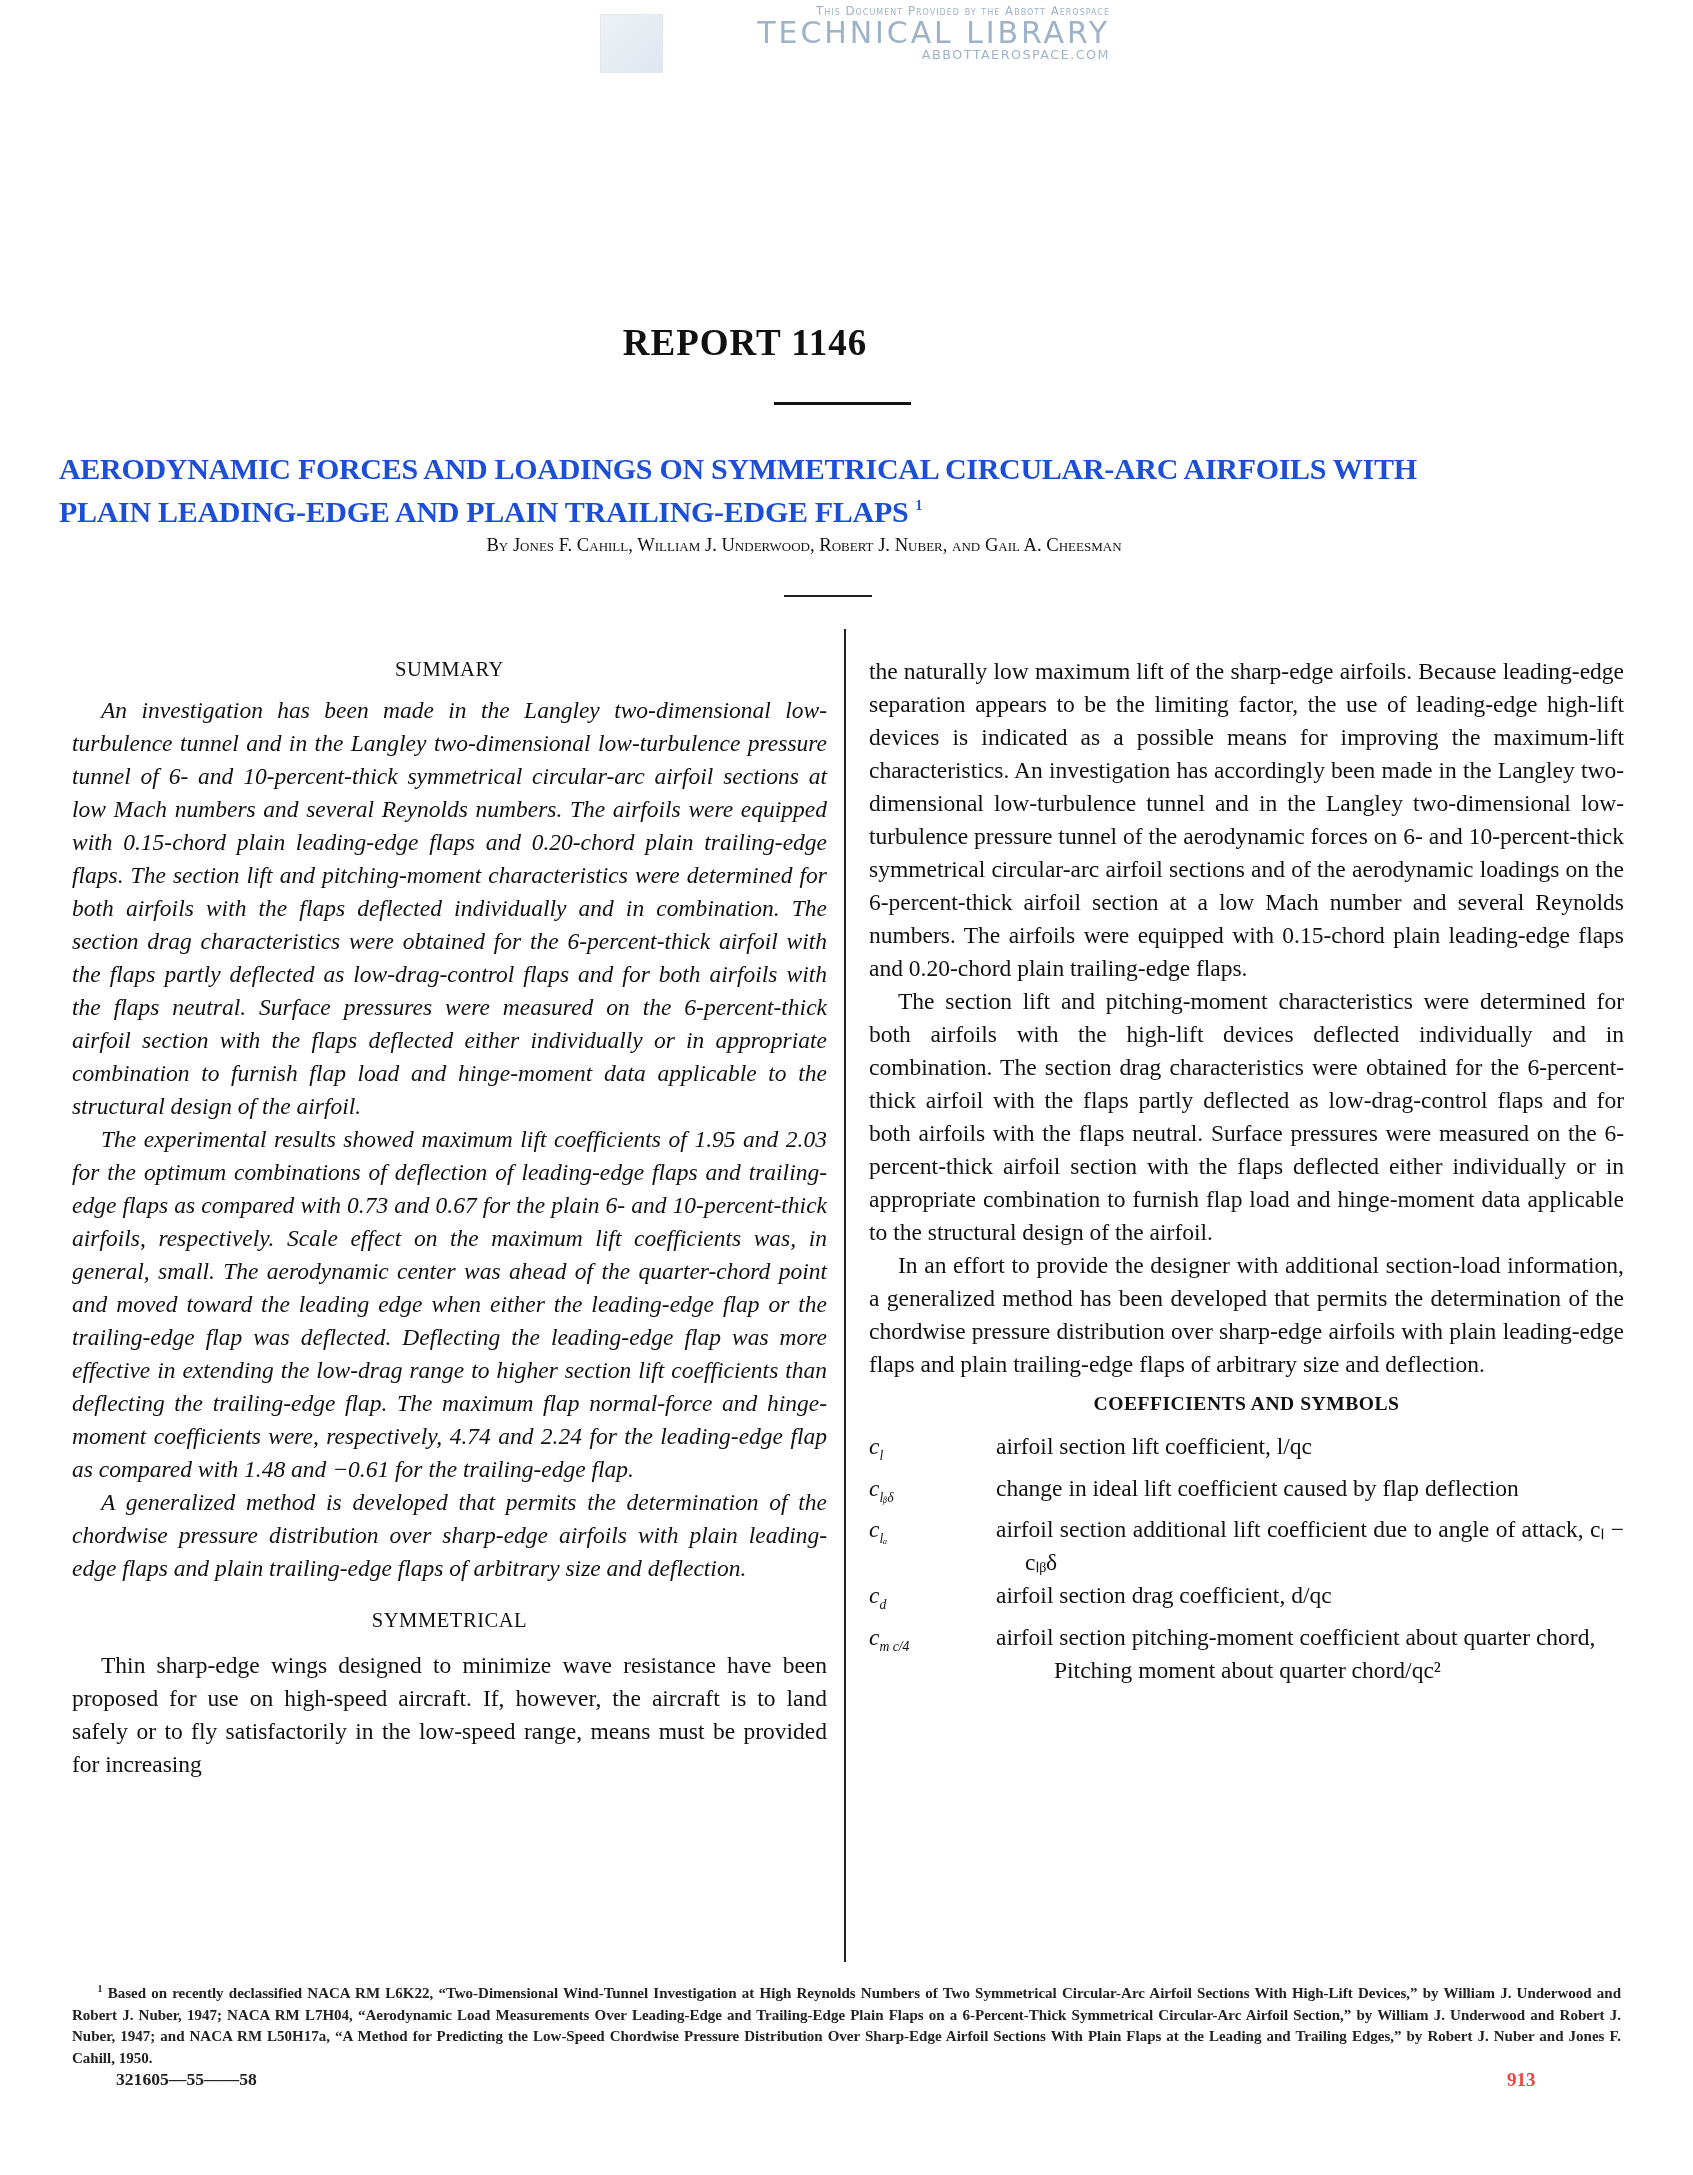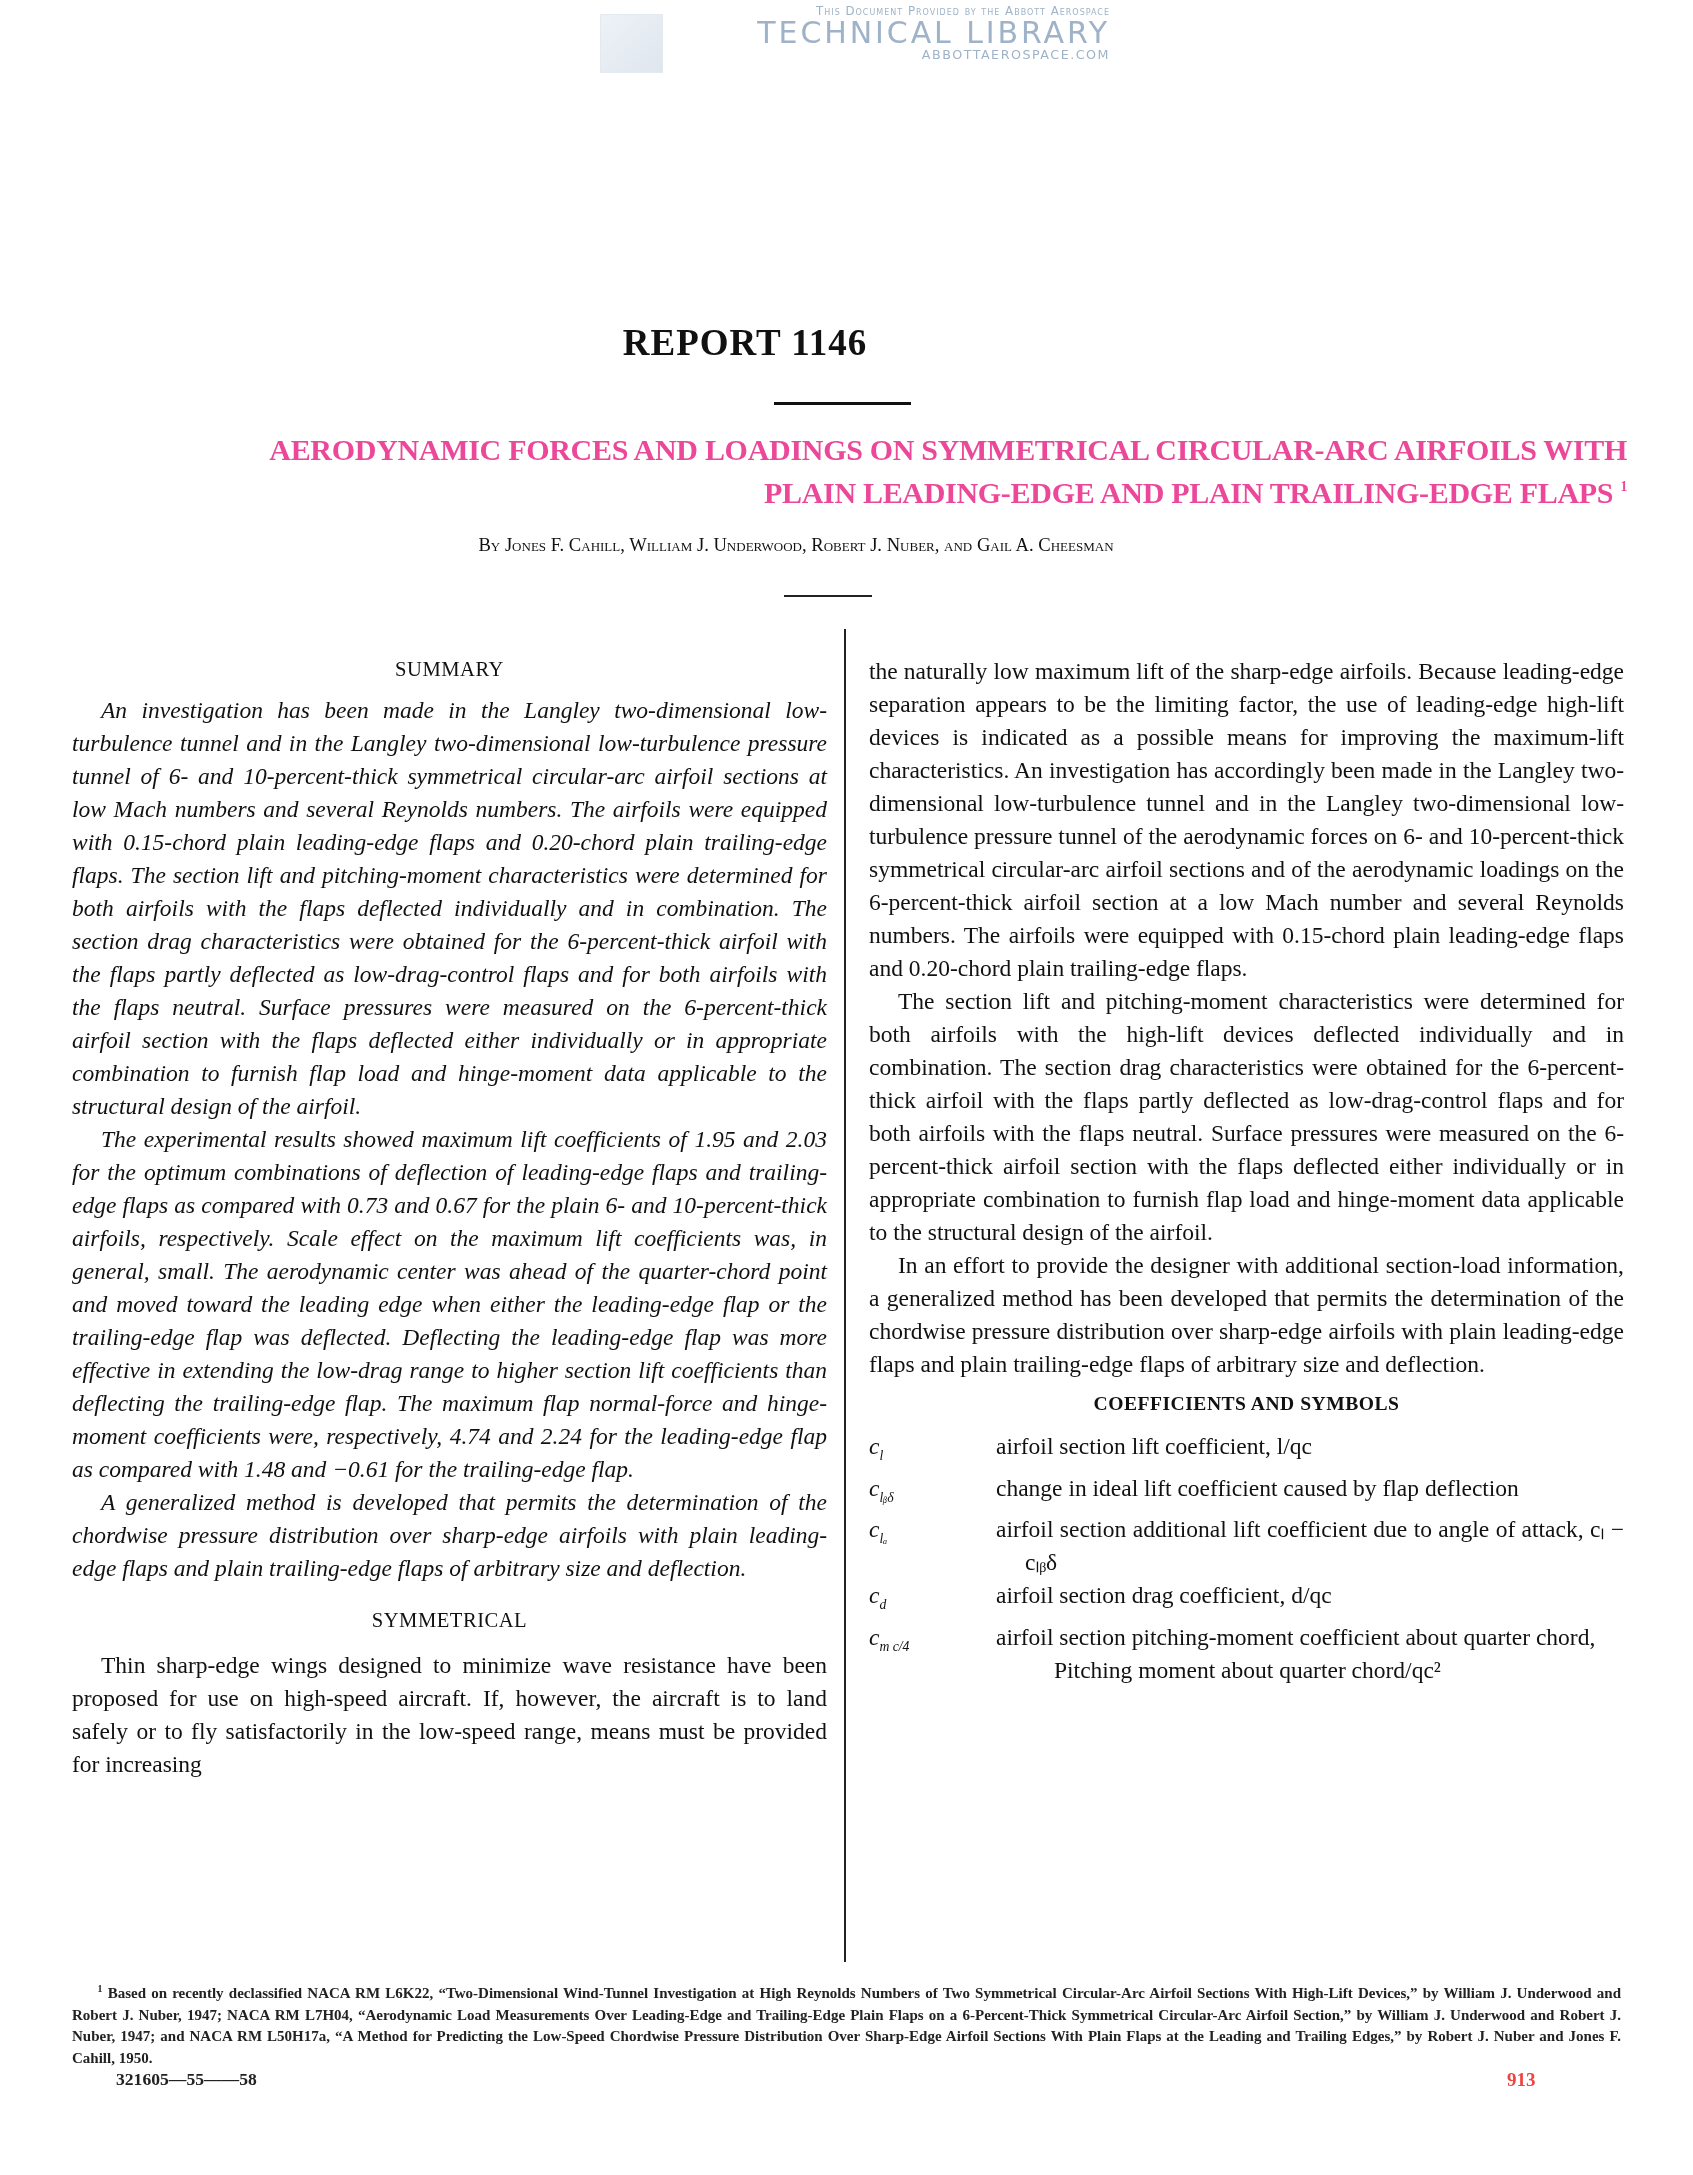--- a/index.html
+++ b/index.html
@@ -9,23 +9,23 @@
   }
   
   .wm { position: absolute; left: 600px; top: 3.9px; width: 510px; text-align: right; color: #9fb3c8; font-family: "DejaVu Sans", sans-serif; }
   .wm-logo { position: absolute; left: 600px; top: 13.7px; width: 61px; height: 57px; background: linear-gradient(135deg,#eef2f7,#dfe6ee); border: 1px solid #e3e9f0; }
   .wm .l1 { font-size: 11.8px; letter-spacing: 1px; font-variant: small-caps; }
   .wm .l2 { font-size: 30px; letter-spacing: 2.9px; line-height: 29px; margin-left: 29px; }
   .wm .l3 { font-size: 12.7px; letter-spacing: 1.5px; margin-left: 157px; }
 
   .report { position: absolute; left: 0; width: 1490px; top: 321px; text-align: center; font-family: "Liberation Serif", serif; font-weight: bold; font-size: 37px; letter-spacing: 1px; color: #111; }
   .rule1 { position: absolute; left: 774px; top: 402px; width: 137px; height: 2.9px; background: #111; }
-  .title { position: absolute; left: 59px; width: 1568px; top: 431px; text-align: right; font-family: "Liberation Serif", serif; font-weight: bold; font-size: 30px; line-height: 37px; letter-spacing: -0.3px; color: #ec4899; }
+  .title { position: absolute; left: 59px; width: 1568px; top: 450px; text-align: left; font-family: "Liberation Serif", serif; font-weight: bold; font-size: 30px; line-height: 37px; letter-spacing: -0.3px; color: #1d4ed8; }
   .title sup { font-size: 13.7px; vertical-align: 11.8px; }
-  .authors { position: absolute; left: 0; width: 1592px; top: 534px; text-align: center; font-family: "Liberation Serif", serif; font-size: 18.6px; font-variant: small-caps; color: #111; }
+  .authors { position: absolute; left: 8px; width: 1592px; top: 534px; text-align: center; font-family: "Liberation Serif", serif; font-size: 18.6px; font-variant: small-caps; color: #111; }
   .rule2 { position: absolute; left: 784px; top: 595px; width: 88px; height: 2px; background: #222; }
 
   .col { position: absolute; font-family: "Liberation Serif", serif; font-size: 23.5px; line-height: 33px; text-align: justify; color: #111; margin-top: 28px; }
   .col-left { left: 72px; top: 625px; width: 755px; }
   .col-right { left: 869px; top: 627px; width: 755px; }
   .divider { position: absolute; left: 844px; top: 629px; width: 2px; height: 1333px; background: #222; }
 
   .heading { text-align: center; font-size: 20.6px; font-weight: normal; letter-spacing: 0.5px; margin: 0; }
   .heading.sm { font-weight: bold; font-size: 19.6px; }
   p { margin: 0; text-indent: 29px; }

